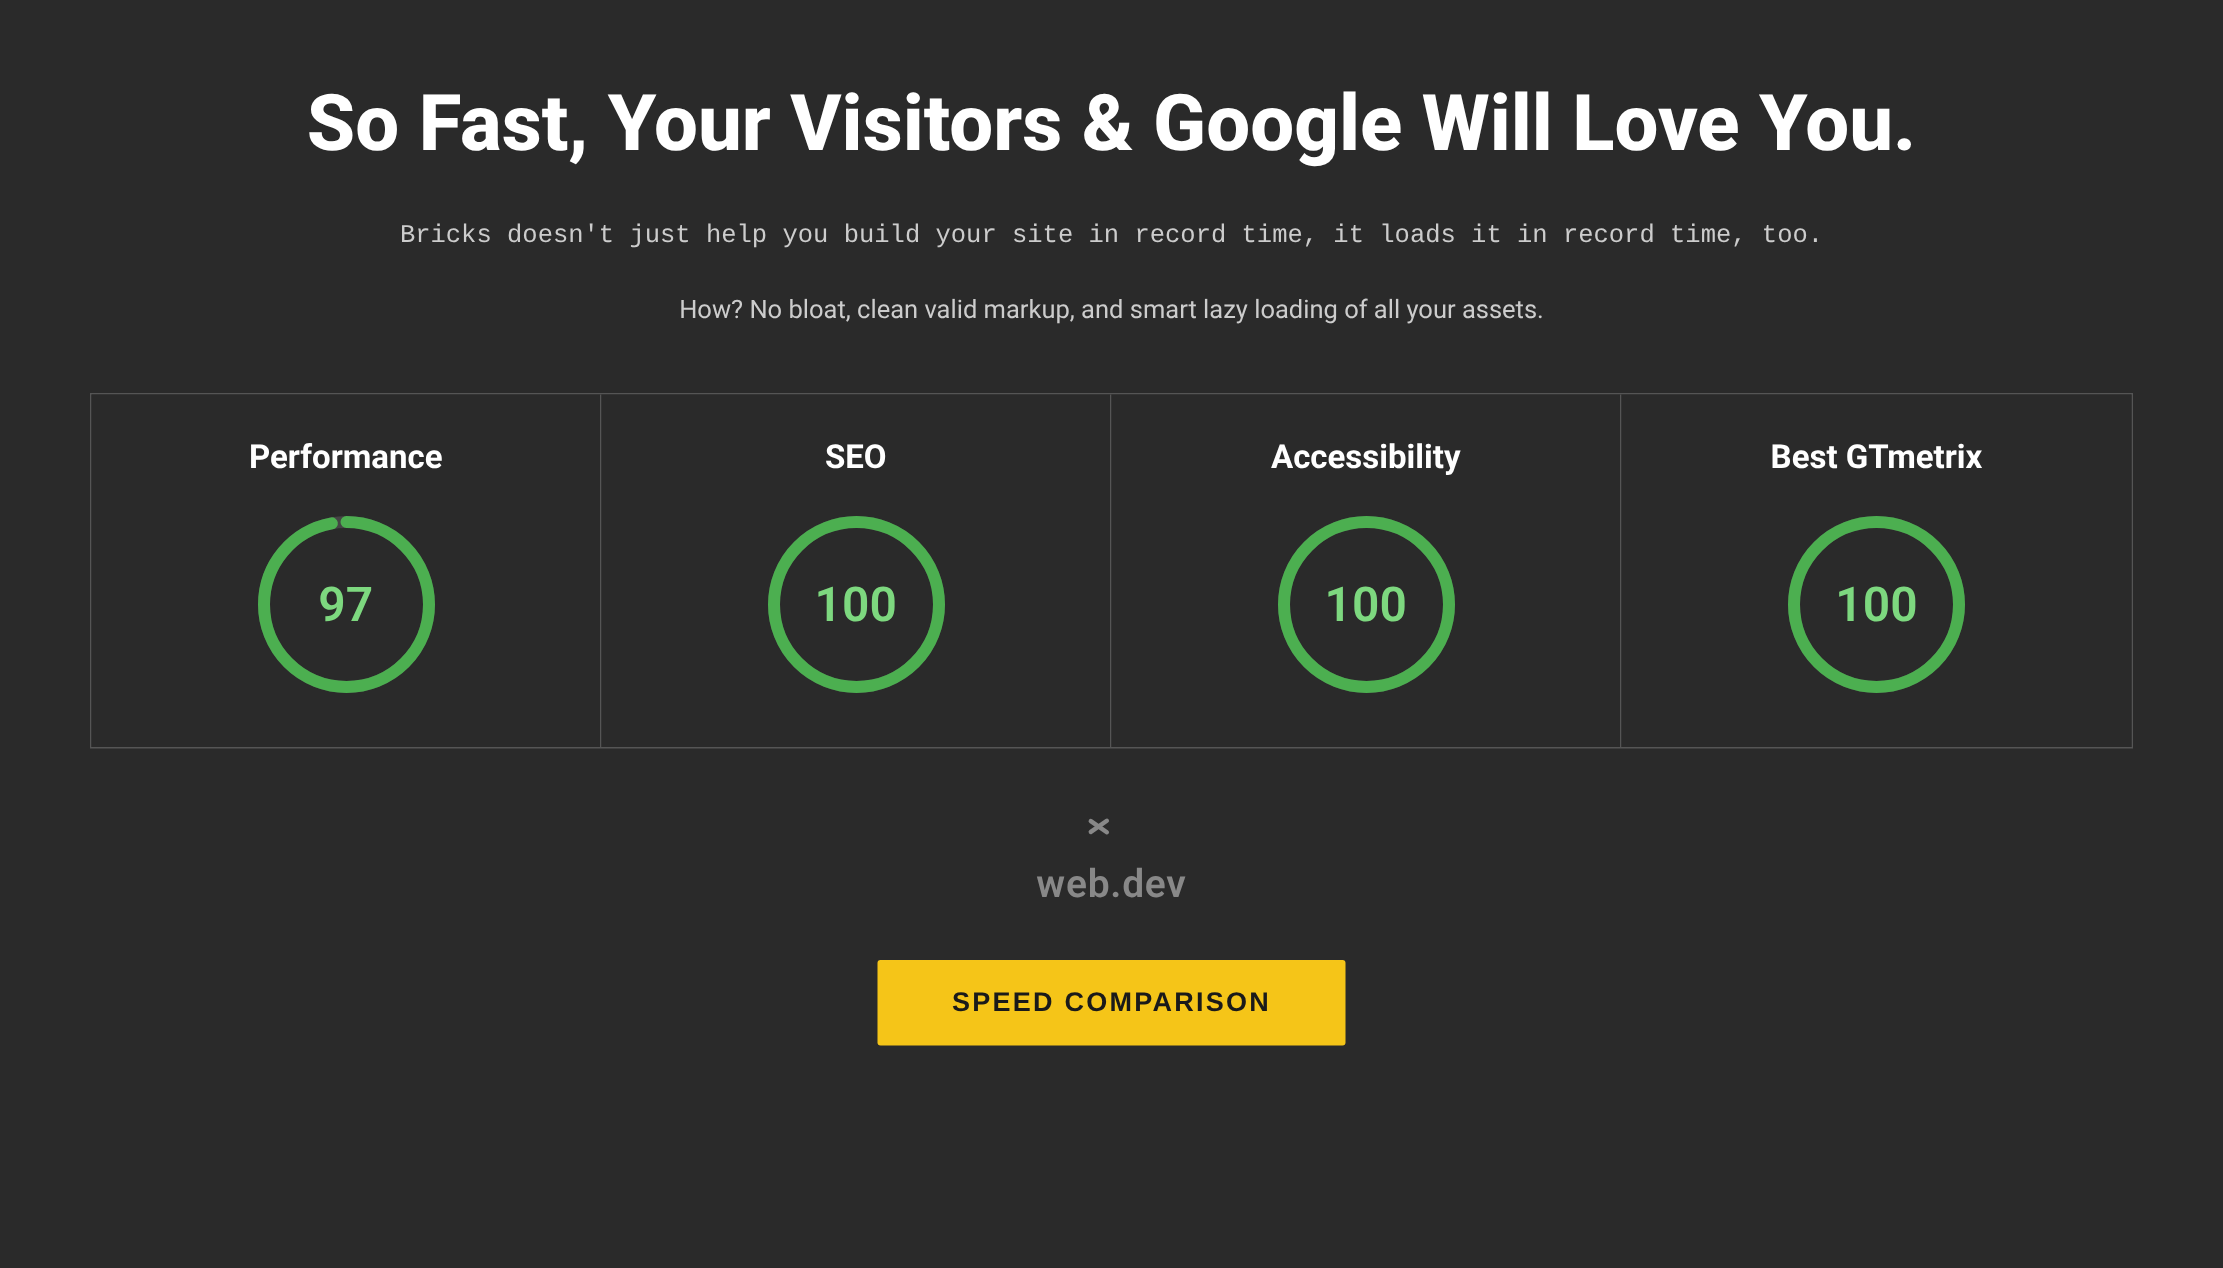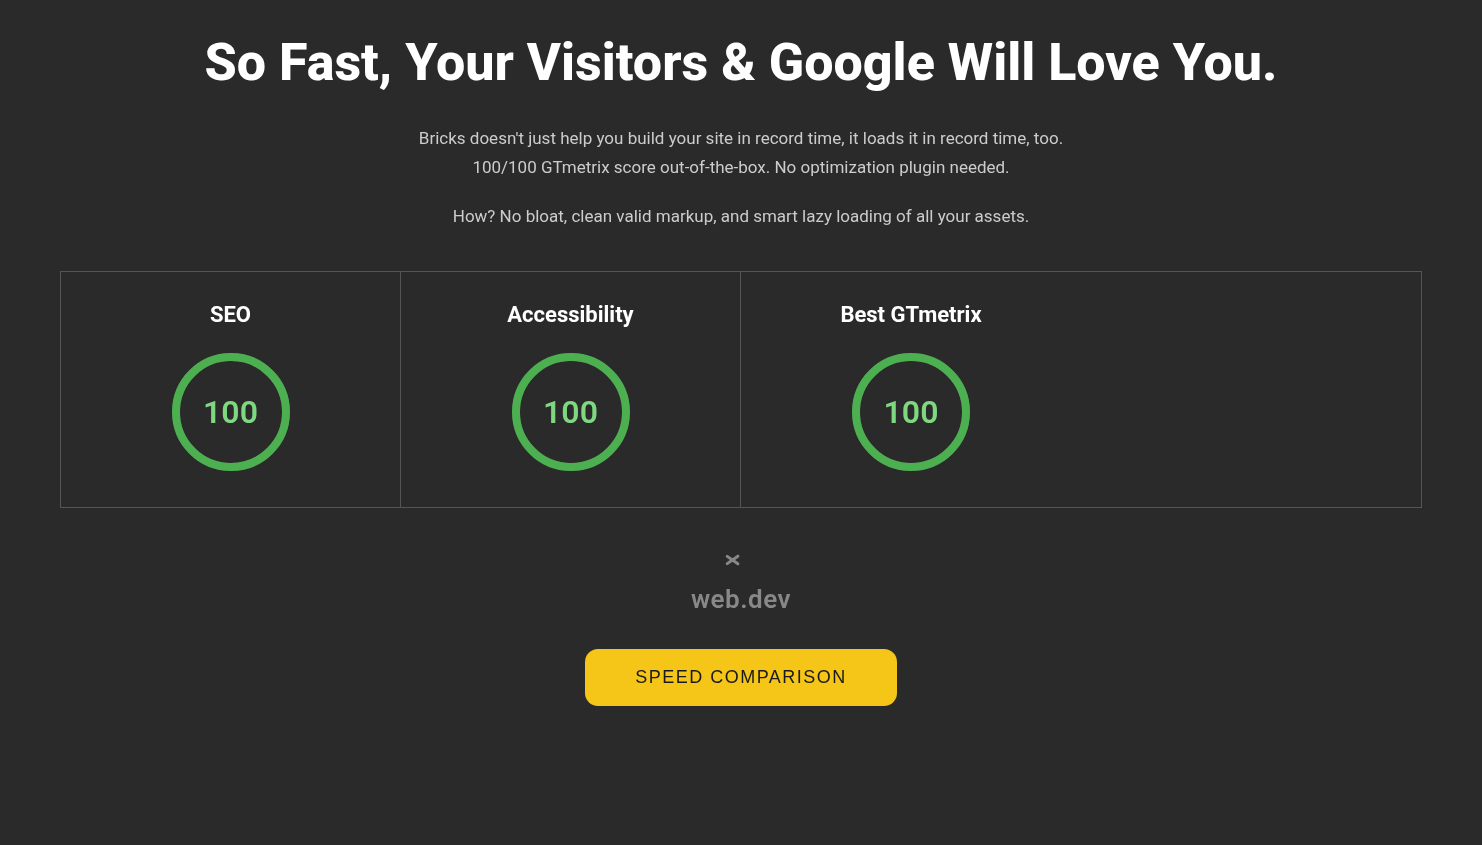--- a/index.html
+++ b/index.html
@@ -18,35 +18,35 @@
       justify-content: center;
     }
 
     .page-container {
       width: 1482px;
       min-height: 845px;
       background-color: #2a2a2a;
       display: flex;
       flex-direction: column;
       align-items: center;
-      padding: 32px 60px 50px;
+      padding: 52px 60px 50px;
     }
 
     .main-heading {
       font-size: 52px;
       font-weight: 800;
       color: #ffffff;
       text-align: center;
       line-height: 1.2;
       margin-bottom: 30px;
     }
 
     .subtitle-block {
-      text-align: center;
       margin-bottom: 20px;
+      font-family: Liberation Mono, monospace;
     }
 
     .subtitle-block p {
       font-size: 17px;
       color: #cccccc;
       line-height: 1.7;
     }
 
     .description-block {
       text-align: left;
@@ -137,25 +137,25 @@
       color: #888888;
       letter-spacing: 0.5px;
     }
 
     .speed-comparison-btn {
       background-color: #f5c518;
       color: #1a1a1a;
       border: none;
       padding: 18px 50px;
       font-size: 18px;
-      font-weight: 400;
+      font-weight: 700;
       letter-spacing: 1.5px;
       text-transform: uppercase;
       cursor: pointer;
-      border-radius: 13px;
+      border-radius: 2px;
       min-width: 300px;
     }
 
     .webdev-chevron {
       display: inline-block;
       position: relative;
       width: 30px;
       height: 24px;
     }
 
@@ -185,29 +185,38 @@
   </style>
 </head>
 <body>
 
 <div class="page-container">
 
   <h1 class="main-heading">So Fast, Your Visitors &amp; Google Will Love You.</h1>
 
   <div class="subtitle-block">
     <p>Bricks doesn't just help you build your site in record time, it loads it in record time, too.</p>
-    <p>100/100 GTmetrix score out-of-the-box. No optimization plugin needed.</p>
   </div>
 
   <div class="description-block">
     <p>How? No bloat, clean valid markup, and smart lazy loading of all your assets.</p>
   </div>
 
   <div class="scores-grid">
 
+  <div class="score-card">
+      <div class="score-label">Performance</div>
+      <div class="circle-container">
+        <svg width="130" height="130" viewBox="0 0 130 130">
+          <circle class="circle-bg" cx="65" cy="65" r="55"></circle>
+          <circle class="circle-fill" cx="65" cy="65" r="55" stroke-dasharray="335.20793613803096 345.57519189487726" stroke-dashoffset="0"></circle>
+        </svg>
+        <span class="circle-value">97</span>
+      </div>
+    </div>
       <div class="score-card">
       <div class="score-label">SEO</div>
       <div class="circle-container">
         <svg width="130" height="130" viewBox="0 0 130 130">
           <circle class="circle-bg" cx="65" cy="65" r="55"></circle>
           <circle class="circle-fill" cx="65" cy="65" r="55" stroke-dasharray="345.57519189487726 345.57519189487726" stroke-dashoffset="0"></circle>
         </svg>
         <span class="circle-value">100</span>
       </div>
     </div>

